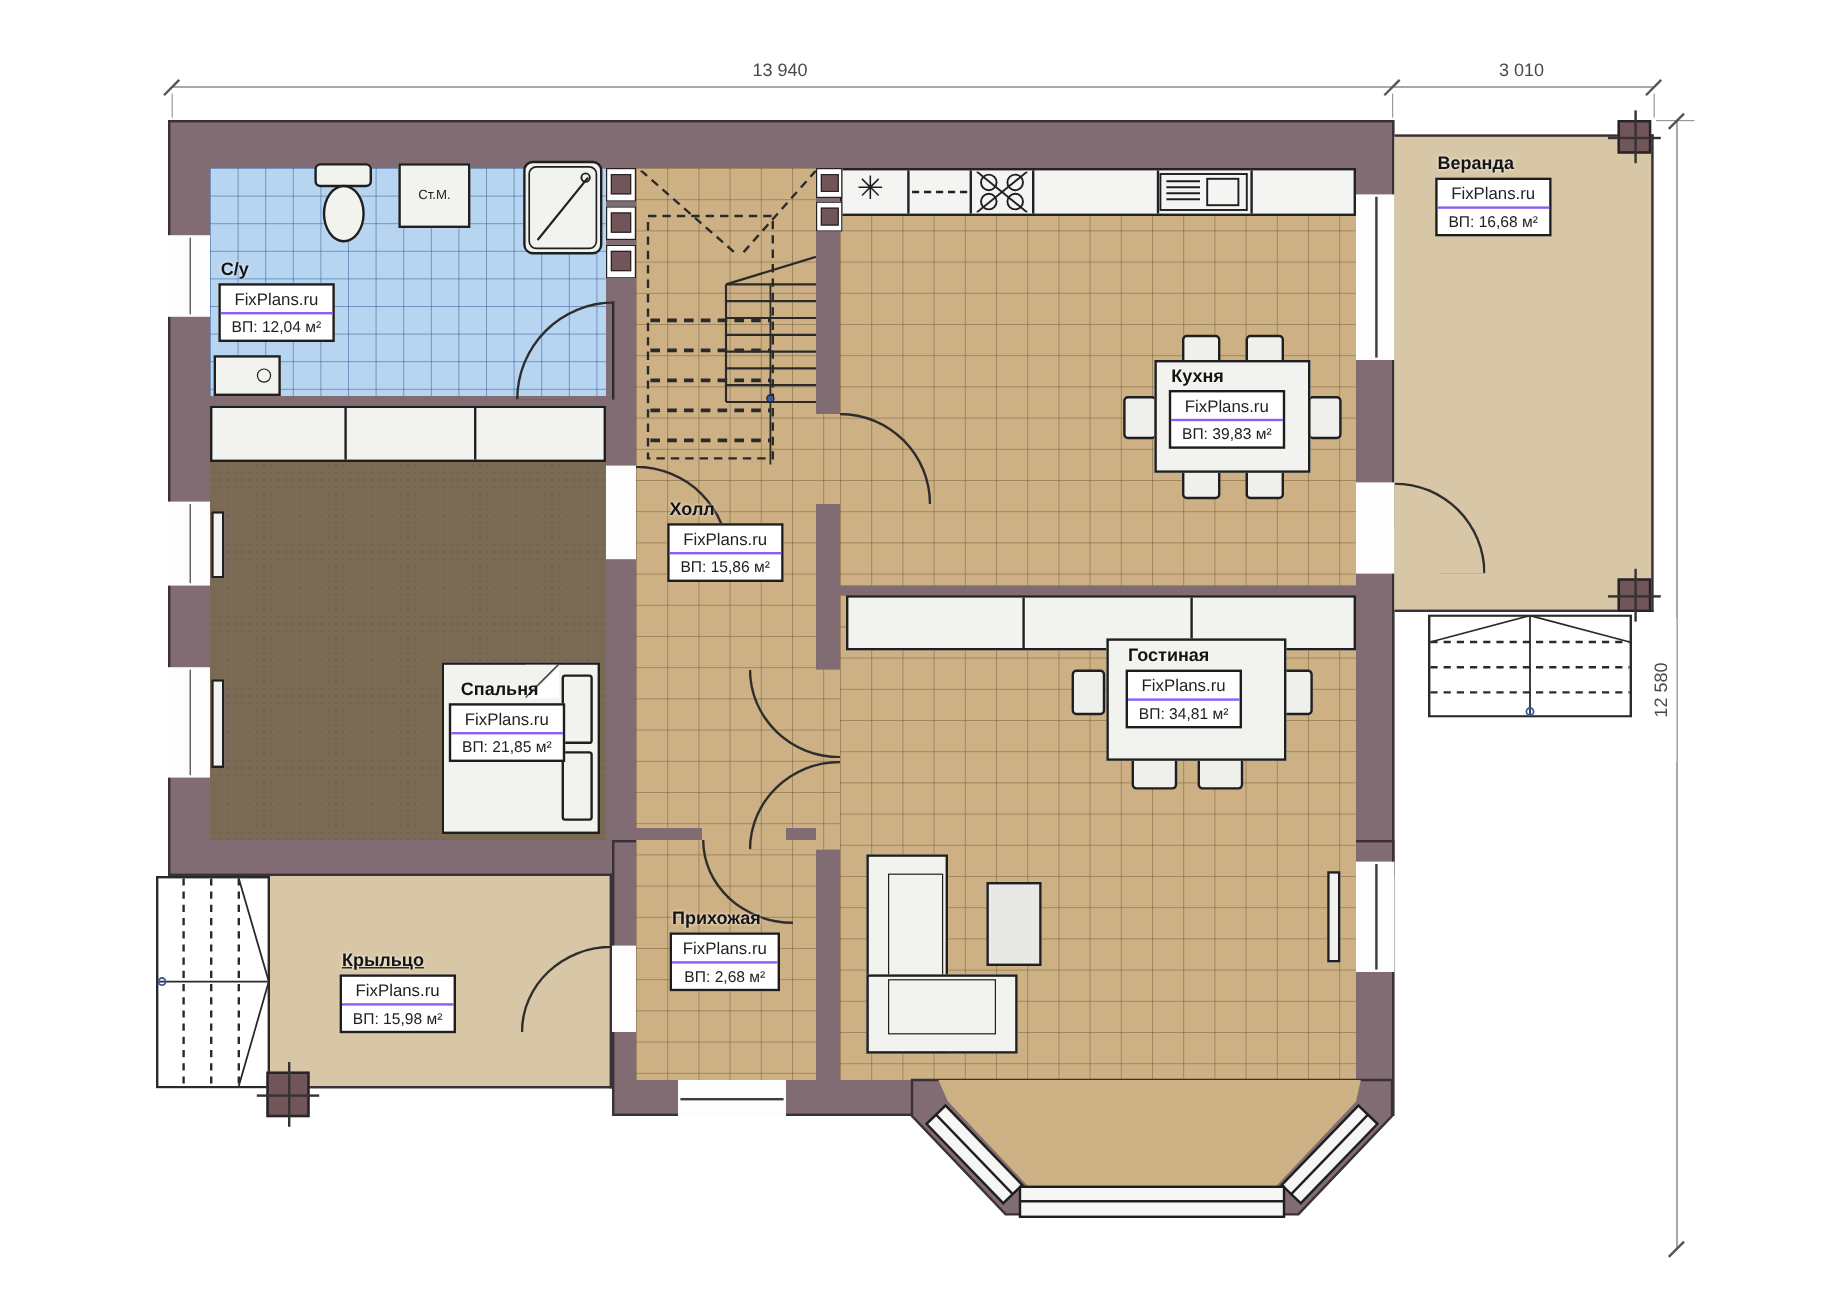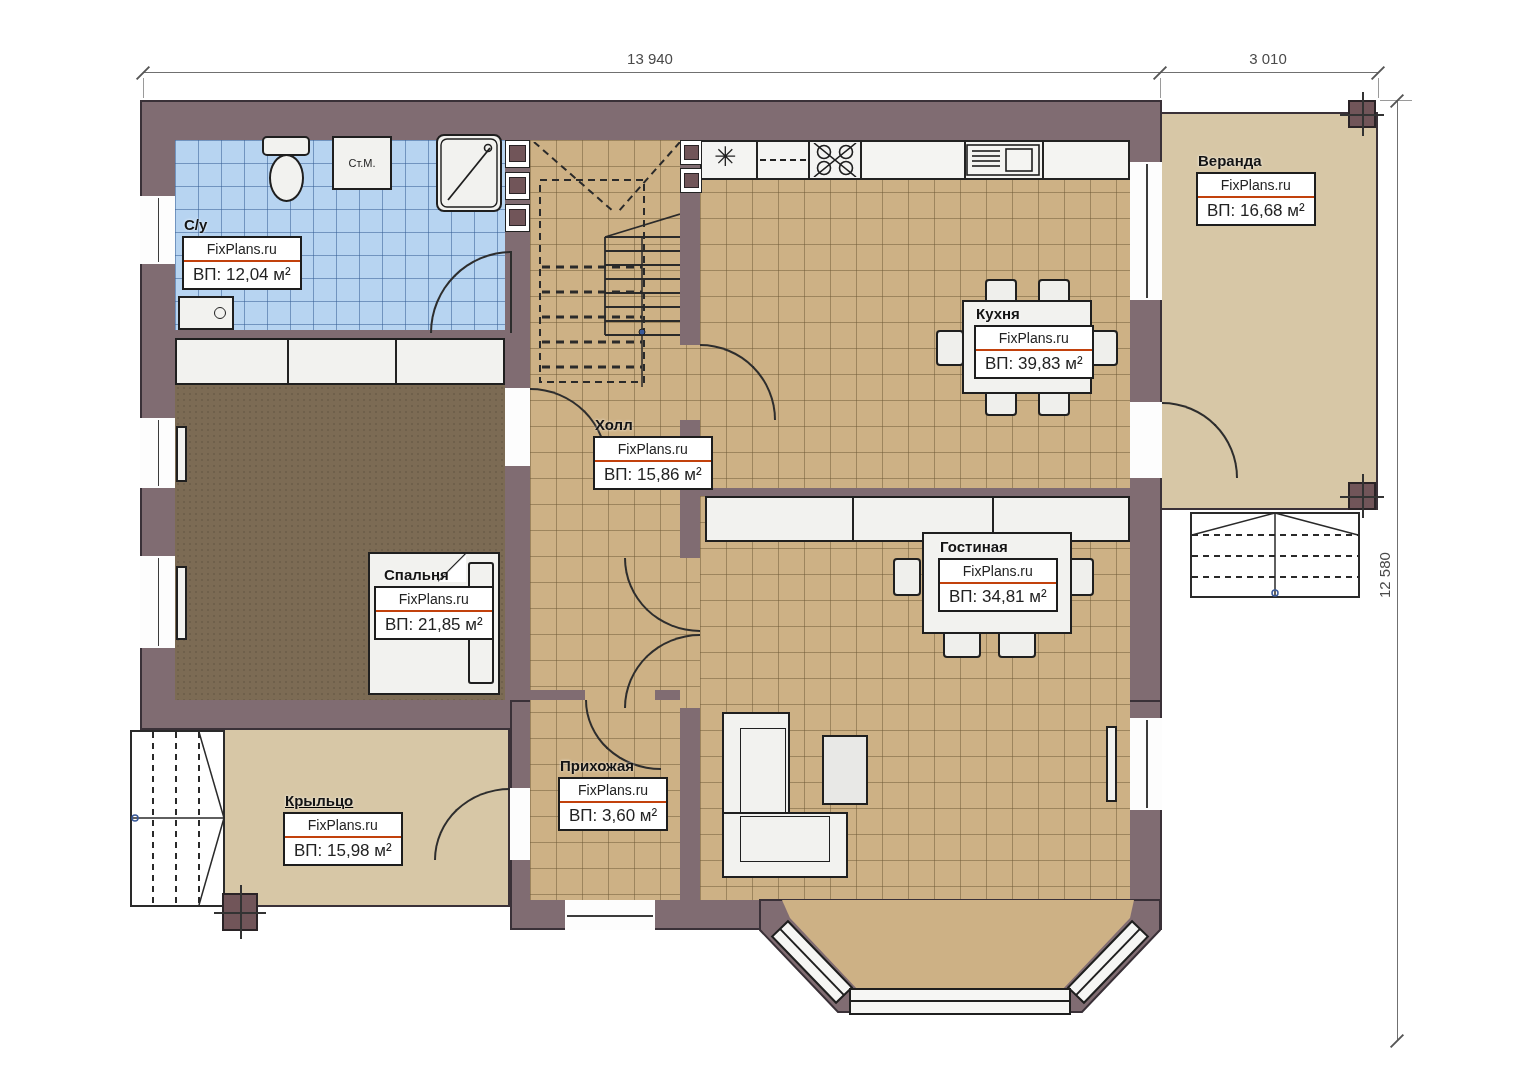--- a/index.html
+++ b/index.html
@@ -29,21 +29,21 @@
   
   .arc{z-index:14;border-color:#2d2d2d;}
   .arc-tl{border-top:2px solid #2d2d2d;border-left:2px solid #2d2d2d;border-top-left-radius:100% 100%;}
   .arc-tr{border-top:2px solid #2d2d2d;border-right:2px solid #2d2d2d;border-top-right-radius:100% 100%;}
   .arc-bl{border-bottom:2px solid #2d2d2d;border-left:2px solid #2d2d2d;border-bottom-left-radius:100% 100%;}
   
   .label{position:absolute;z-index:30;font-family:"Liberation Sans",sans-serif;}
   .rname{font-weight:bold;font-size:15px;color:#141414;margin:0 0 3px 2px;white-space:nowrap;text-shadow:0 0 3px rgba(255,255,255,.9);}
   .lbox{background:#ffffff;border:2px solid #1d1d1d;display:inline-block;}
   .lrow{padding:3px 9px;font-size:14px;color:#222;white-space:nowrap;text-align:center;}
-  .lrow.area{border-top:2px solid #c2410c;font-size:17px;}
+  .lrow.area{border-top:2px solid #8b5cf6;font-size:13px;}
   
   .dimline-h{border-top:1.5px solid #707070;z-index:5;}
   .dimline-v{border-left:1.5px solid #707070;z-index:5;}
   .tick{width:18px;height:0;border-top:2px solid #555;transform:rotate(-45deg);z-index:6;}
   .stub-v{width:0;border-left:1px solid #9a9a9a;z-index:5;}
   .stub-h{height:0;border-top:1px solid #9a9a9a;z-index:5;}
   .dimtext{color:#4a4a4a;font-size:15px;text-align:center;z-index:6;background:#fff;padding:0 4px;}
   .dimtext-v{writing-mode:vertical-rl;transform:rotate(180deg);}
   .sofa-inner{position:absolute;border:1.5px solid #1f1f1f;background:transparent;}
   .divider-v{position:absolute;top:0;bottom:0;width:1.5px;background:#222;}
@@ -286,21 +286,21 @@
   <div class="abs arc arc-tl" style="left:624px;top:634px;width:76px;height:74px;"></div>
   <div class="abs arc arc-bl" style="left:585px;top:700px;width:76px;height:70px;"></div>
   <div class="abs arc arc-tl" style="left:434px;top:788px;width:76px;height:72px;"></div>
 
   <div class="label" style="left:182px;top:216px;">
     <div class="rname" style="">С/у</div>
     <div class="lbox"><div class="lrow">FixPlans.ru</div>
     <div class="lrow area">ВП: 12,04 м²</div></div>
   </div>
 
-  <div class="label" style="left:556px;top:416px;margin-left:37px;">
+  <div class="label" style="left:556px;top:416px;">
     <div class="rname">Холл</div>
     <div class="lbox"><div class="lrow">FixPlans.ru</div>
     <div class="lrow area">ВП: 15,86 м²</div></div>
   </div>
 
   <div class="label" style="left:974px;top:305px;">
     <div class="rname">Кухня</div>
     <div class="lbox"><div class="lrow">FixPlans.ru</div>
     <div class="lrow area">ВП: 39,83 м²</div></div>
   </div>
@@ -313,28 +313,28 @@
 
   <div class="label" style="left:374px;top:566px;">
     <div class="rname" style="margin-left:10px;">Спальня</div>
     <div class="lbox"><div class="lrow">FixPlans.ru</div>
     <div class="lrow area">ВП: 21,85 м²</div></div>
   </div>
 
   <div class="label" style="left:558px;top:757px;">
     <div class="rname">Прихожая</div>
     <div class="lbox"><div class="lrow">FixPlans.ru</div>
-    <div class="lrow area">ВП: 3,60 м²</div></div>
+    <div class="lrow area">ВП: 2,68 м²</div></div>
   </div>
 
   <div class="label" style="left:283px;top:792px;text-decoration:underline;">
     <div class="rname">Крыльцо</div>
     <div class="lbox"><div class="lrow">FixPlans.ru</div>
     <div class="lrow area">ВП: 15,98 м²</div></div>
   </div>
 
-  <div class="label" style="left:1196px;top:152px;">
+  <div class="label" style="left:1196px;top:128px;">
     <div class="rname">Веранда</div>
     <div class="lbox"><div class="lrow">FixPlans.ru</div>
     <div class="lrow area">ВП: 16,68 м²</div></div>
   </div>
 
 </div>
 
 </body></html>

